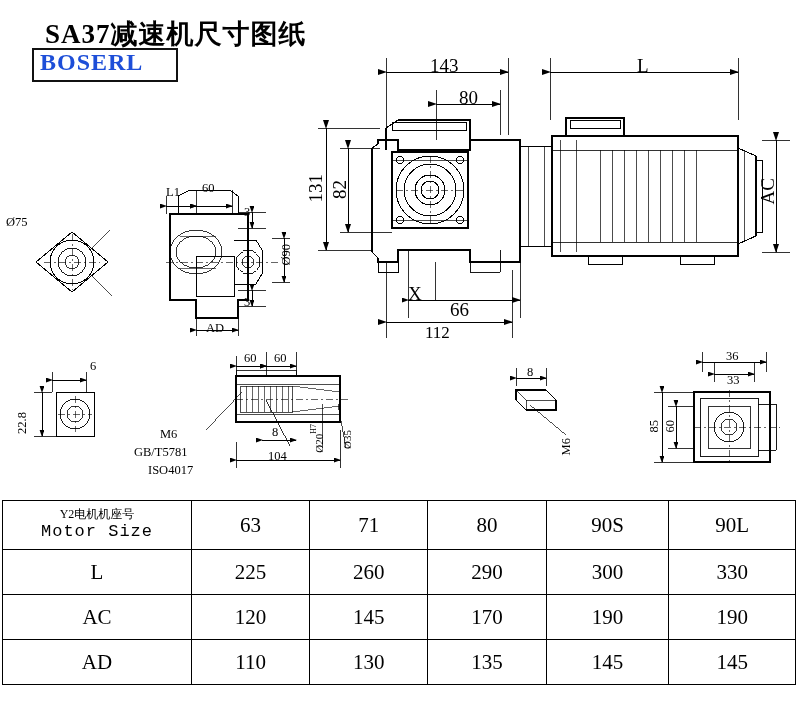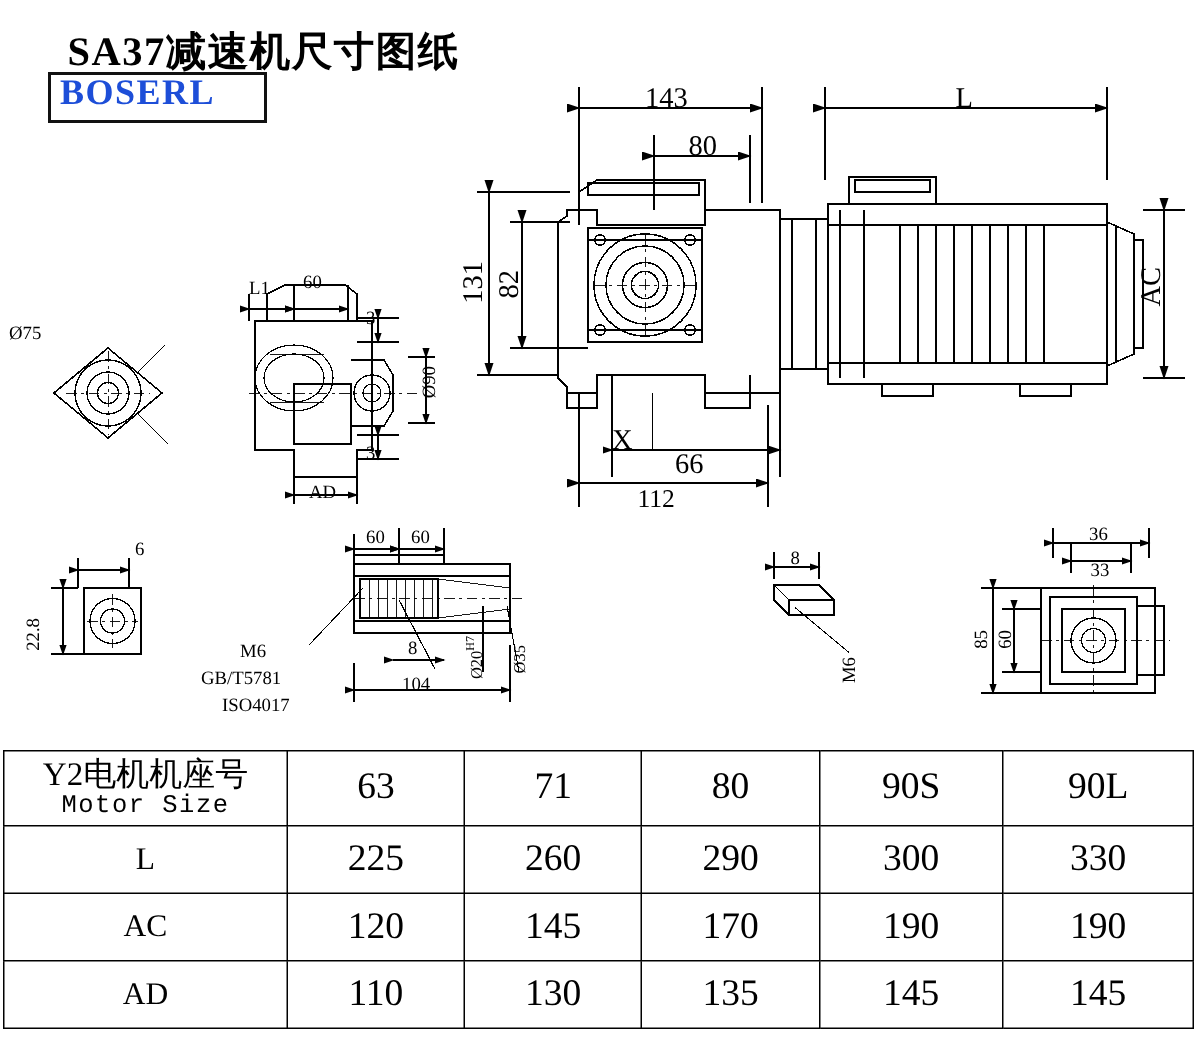--- a/index.html
+++ b/index.html
@@ -50,32 +50,32 @@
   
   .spec-table {
     position:absolute; left:2px; top:500px;
     width:794px;
     border-collapse:collapse;
     font-family:"Liberation Serif", serif;
   }
   .spec-table td, .spec-table th {
     border:1px solid #000;
     text-align:center;
-    font-size:25px;
+    font-size:21px;
     font-weight:normal;
     padding:0;
     height:44px;
   }
   .spec-table td.head-cell {
     width:188px;
     font-size:19px;
     line-height:1.15;
     padding:2px 0;
   }
-  .spec-table td.head-cell .cn { font-size:22px; }
+  .spec-table td.head-cell .cn { font-size:12px; }
   .spec-table td.head-cell .en { font-family:"Liberation Mono", monospace; font-size:17px; letter-spacing:1px; }
   .spec-table td.rowlabel { width:188px; font-size:21px; }
 </style>
 </head>
 <body>
 
 <div class="page">
 
   <div class="title">SA37减速机尺寸图纸</div>
   <div class="logo-box"></div>

